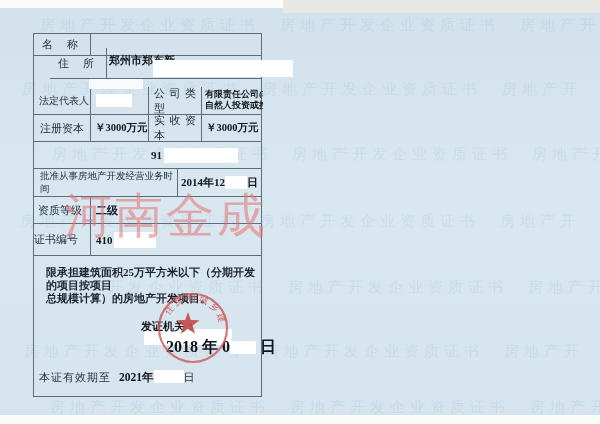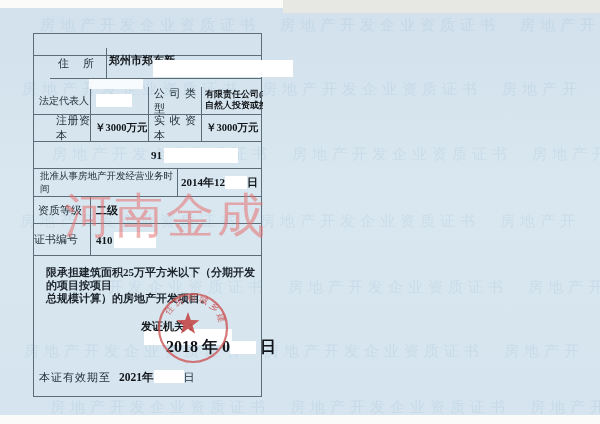--- a/index.html
+++ b/index.html
@@ -61,20 +61,23 @@
   <div class="bgwm" style="left:22px; top:80px;">房地产开发企业资质证书　房地产开发企业资质证书　房地产开发企业资质证书</div>
   <div class="bgwm" style="left:52px; top:145px;">房地产开发企业资质证书　房地产开发企业资质证书　房地产开发企业资质证书</div>
   <div class="bgwm" style="left:20px; top:212px;">房地产开发企业资质证书　房地产开发企业资质证书　房地产开发企业资质证书</div>
   <div class="bgwm" style="left:48px; top:278px;">房地产开发企业资质证书　房地产开发企业资质证书　房地产开发企业资质证书</div>
   <div class="bgwm" style="left:24px; top:342px;">房地产开发企业资质证书　房地产开发企业资质证书　房地产开发企业资质证书</div>
   <div class="bgwm" style="left:50px; top:398px;">房地产开发企业资质证书　房地产开发企业资质证书　房地产开发企业资质证书</div>
 
   <div class="tbl">
 
     <div class="row" style="top:0; height:22px;">
+      <div class="cell bR" style="left:0; width:57px;">
+        <span class="lab just" style="width:36px; margin-left:8px;">名称</span>
+      </div>
     </div>
 
     <div class="row" style="top:14px; height:31px;margin-left:16px;">
       <div class="cell bR" style="left:0; width:57px;">
         <span class="lab just" style="width:36px; margin-left:8px;">住所</span>
       </div>
       <div class="addr1 val">郑州市郑东新</div>
     </div>
     <div class="rdabs" style="left:119px; top:26px; width:140px; height:17px;"></div>
     <div class="rdabs" style="left:55px; top:45px; width:54px; height:10px; background:rgba(252,253,254,0.9);"></div>
@@ -90,21 +93,21 @@
         <span class="lab just" style="width:42px; margin-left:5px;">公司类型</span>
       </div>
       <div class="ctype">
         <div>有限责任公司(非</div>
         <div>自然人投资或控股</div>
       </div>
     </div>
 
     <div class="row" style="top:81px; height:27px;">
       <div class="cell bR" style="left:0; width:57px;">
-        <span class="lab just" style="width:44px; margin-left:22px;">注册资本</span>
+        <span class="lab just" style="width:44px; margin-left:6px;">注册资本</span>
       </div>
       <div class="cell bR" style="left:57px; width:58px;">
         <span class="val" style="margin-left:4px; font-size:10.5px;">￥3000万元</span>
       </div>
       <div class="cell bR" style="left:115px; width:53px;">
         <span class="lab just" style="width:42px; margin-left:5px;">实收资本</span>
       </div>
       <div class="cell" style="left:168px; width:61px;">
         <span class="val" style="margin-left:4px; font-size:10.5px;">￥3000万元</span>
       </div>

